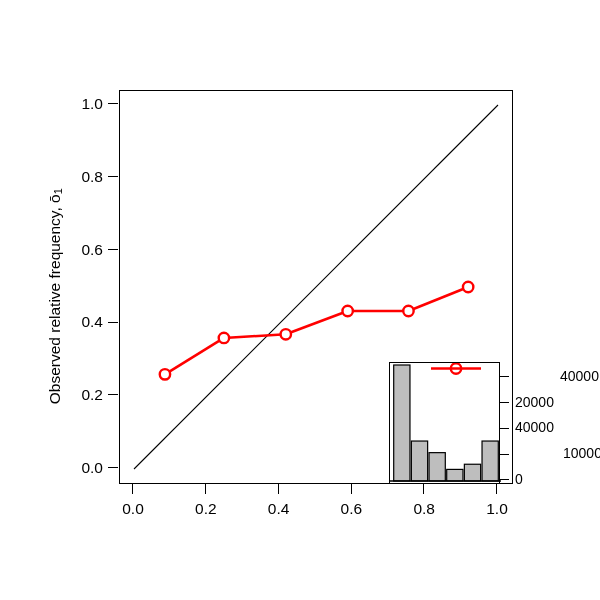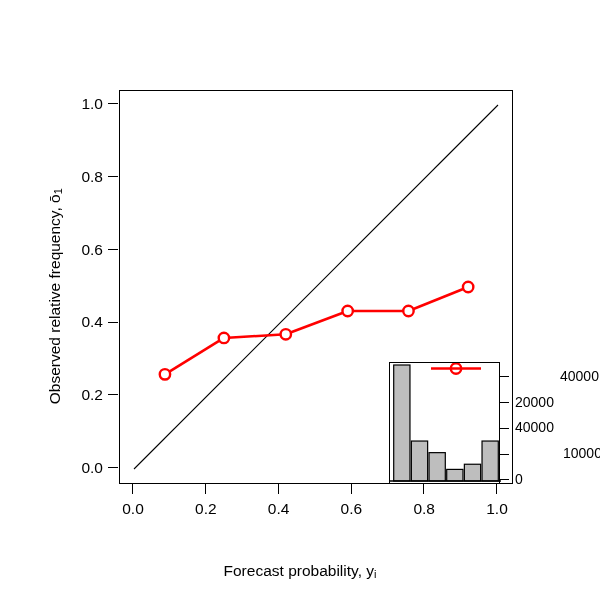--- a/index.html
+++ b/index.html
@@ -156,23 +156,20 @@
       <div class="xtick-mark" style="left: 277.8px;"></div>
       <div class="xtick-label" style="left: 248.6px;">0.4</div>
       <div class="xtick-mark" style="left: 350.6px;"></div>
       <div class="xtick-label" style="left: 321.4px;">0.6</div>
       <div class="xtick-mark" style="left: 423.4px;"></div>
       <div class="xtick-label" style="left: 394.2px;">0.8</div>
       <div class="xtick-mark" style="left: 496.2px;"></div>
       <div class="xtick-label" style="left: 467px;">1.0</div>
     </div>
 
-  <div id="xlab">
-    <span>Forecast probability, y</span><span class="sub">i</span>
-  </div>
 
   <div id="ylab">
     <span>Observed relative frequency, o</span><span class="ovb">̄</span><span class="sub">1</span>
   </div>
 
   <div id="plot-frame">
     <svg id="plot-svg" width="394" height="394">
       <g id="diagonal-group">
           <line x1="14" y1="378" x2="378" y2="14" stroke="#000000" stroke-width="1.1"></line>
         </g>

